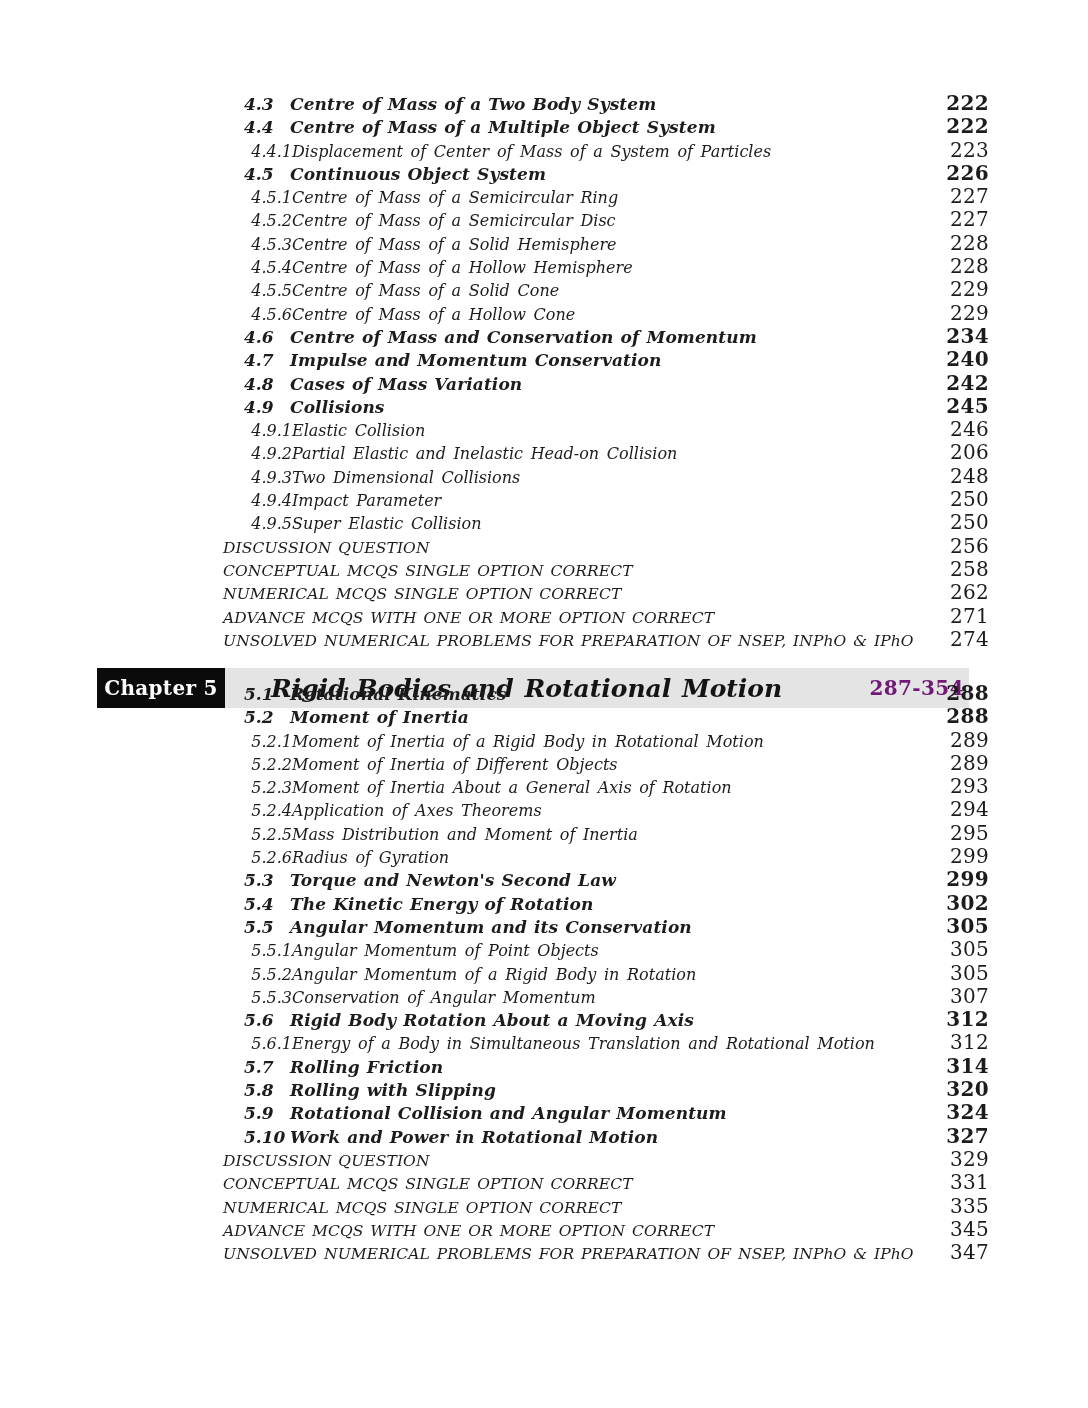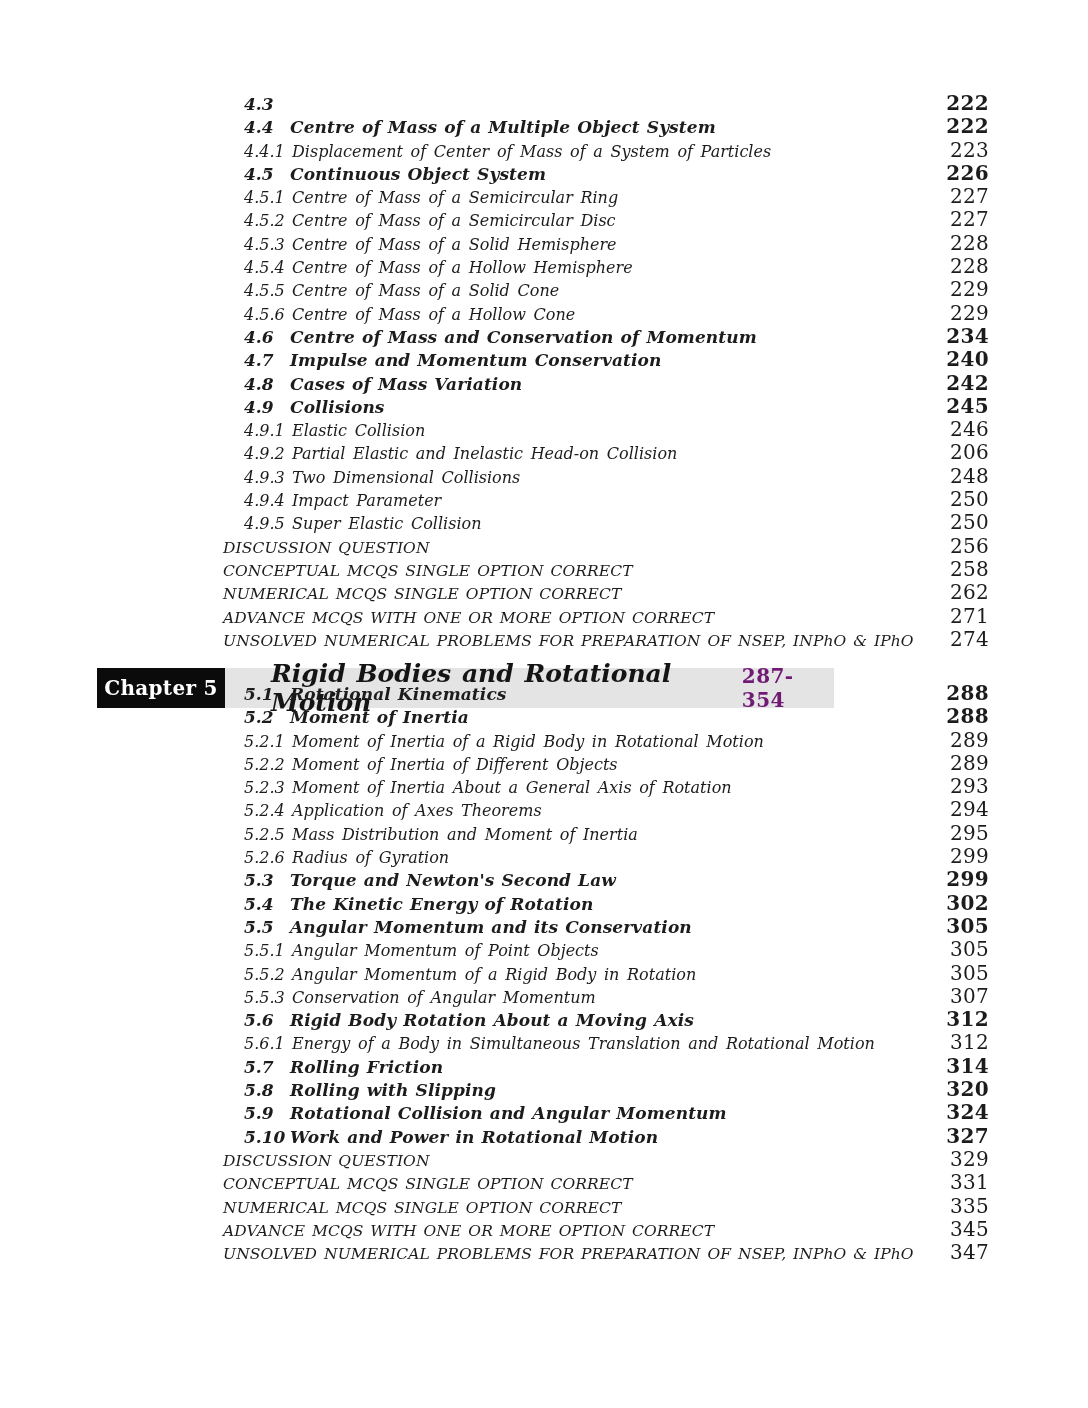--- a/index.html
+++ b/index.html
@@ -42,35 +42,35 @@
   }
 
   
   .row.section { font-style: italic; font-weight: bold; font-size: 17px; }
   .row.section .num { width: 46px; }
   .row.section .title { word-spacing: 0.06em; letter-spacing: 0.1px; }
   .row.section .pagenum { font-weight: bold; }
 
   
   .row.sub { font-style: italic; font-weight: normal; font-size: 16px; }
-  .row.sub .num { width: 48px; }
+  .row.sub .num { width: 48px; text-align: right; }
   .row.sub .title { word-spacing: 0.16em; }
   .row.sub .pagenum { font-weight: normal; }
 
   
   .row.special { font-style: italic; font-weight: normal; font-size: 15.5px; gap: 12px; }
   .row.special .title { word-spacing: 0.12em; letter-spacing: 0.1px; }
   .row.special .pagenum { font-weight: normal; }
 
   
   .chapter-bar {
     position: absolute;
     left: 97px;
     top: 668px;
-    width: 737px;
+    width: 872px;
     height: 40px;
     background: #e4e4e4;
     display: flex;
     align-items: center;
   }
   .chapter-label-box {
     flex: none;
     width: 128px;
     height: 40px;
     background: #0b0b0b;
@@ -100,20 +100,21 @@
   }
 </style>
 </head>
 <body>
 
 <div class="page">
 
   <section class="toc-block toc-block-ch4">
       <div class="row section">
         <span class="num">4.3</span>
+        <span class="title">Centre of Mass of a Two Body System</span>
         <span class="pagenum">222</span>
       </div>
       <div class="row section">
         <span class="num">4.4</span>
         <span class="title">Centre of Mass of a Multiple Object System</span>
         <span class="pagenum">222</span>
       </div>
       <div class="row sub">
         <span class="num">4.4.1</span>
         <span class="title">Displacement of Center of Mass of a System of Particles</span>

